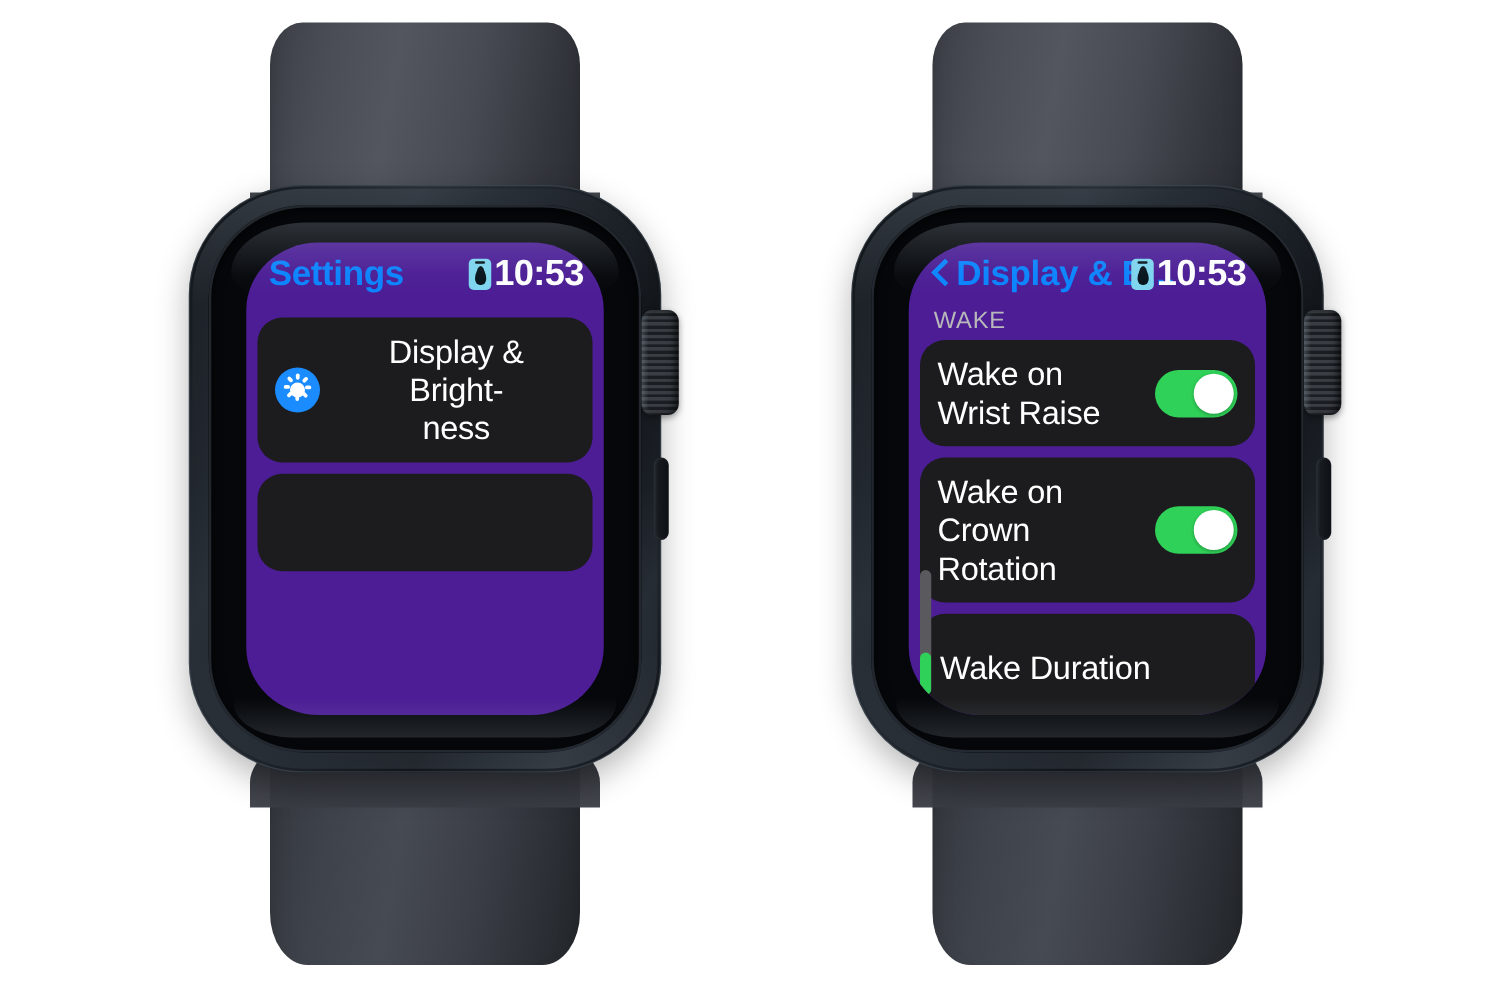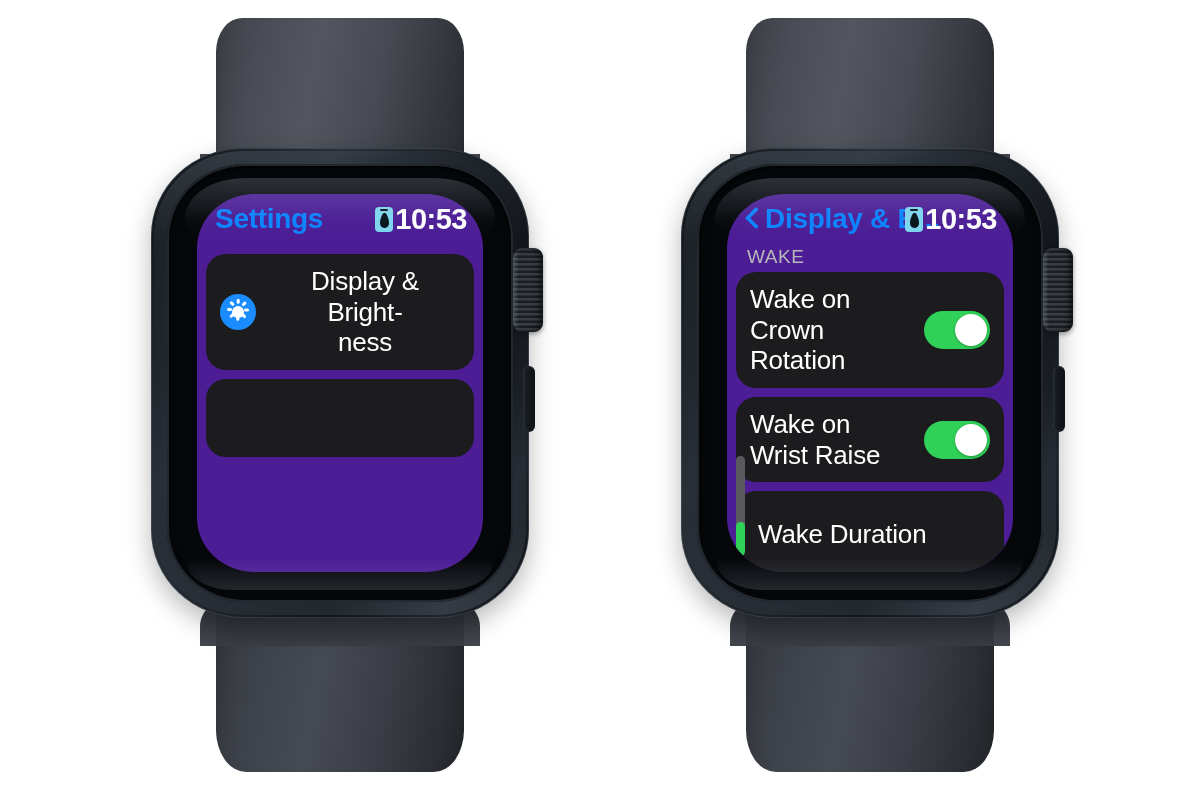--- a/index.html
+++ b/index.html
@@ -476,37 +476,37 @@
               <div class="badge-icon"></div>
               <div class="clock">10:53</div>
             </div>
           </div>
 
           <div class="section-header">WAKE</div>
 
           <div class="list">
 
             <div class="row">
+              <div class="row-label" style="white-space:pre-line">Wake on
+Wrist Raise</div>
+              <div class="toggle on">
+                <span class="knob"></span>
+              </div>
+            </div>
+
+            <div class="row">
               <div class="row-label" style="white-space:pre-line">Wake on Crown
 Rotation</div>
               <div class="toggle on">
                 <span class="knob"></span>
               </div>
             </div>
 
-            <div class="row">
-              <div class="row-label" style="white-space:pre-line">Wake on
-Wrist Raise</div>
-              <div class="toggle on">
-                <span class="knob"></span>
-              </div>
-            </div>
-
             <div class="row" style="min-height:86px">
-              <div class="row-label row-label-strong" style="white-space:pre-line;margin-left:8px">Wake Duration</div>
+              <div class="row-label row-label-strong" style="white-space:pre-line;margin-left:2px">Wake Duration</div>
             </div>
 
           </div>
 
           <div class="scroll-indicator" style="top:262px; height:100px;">
             <div class="thumb" style="bottom:0; height:34px;"></div>
           </div>
 
         </div>
 

